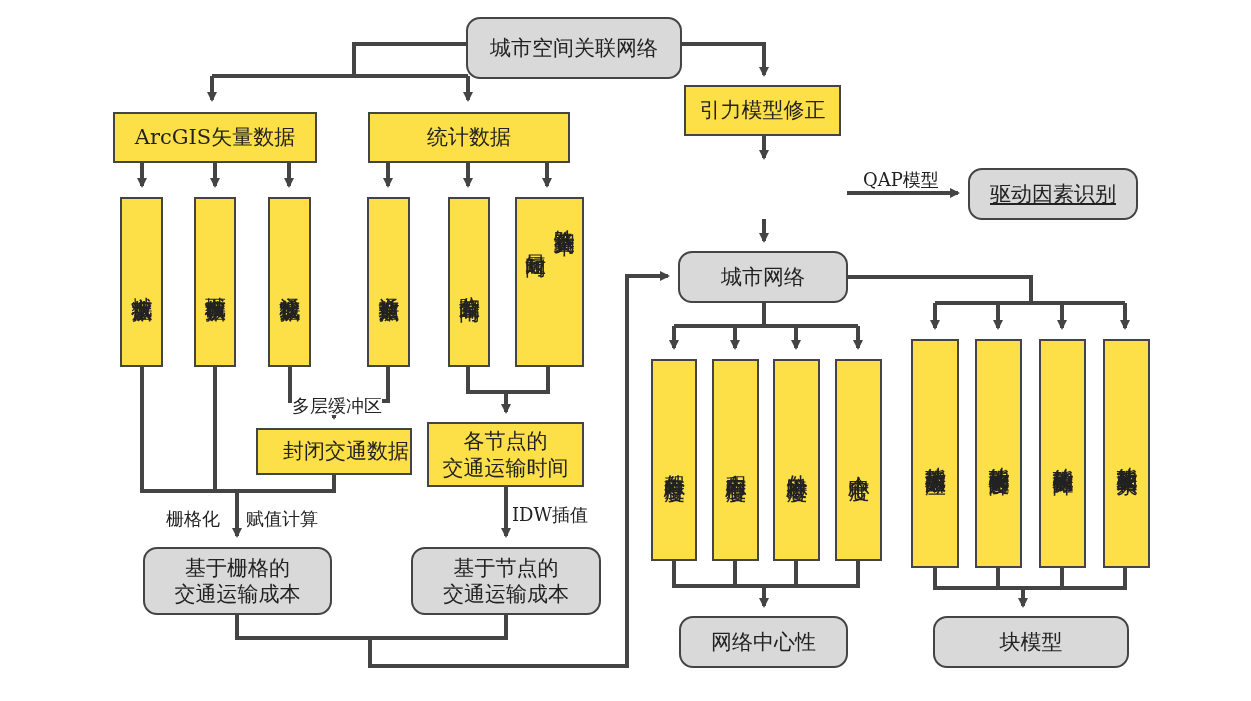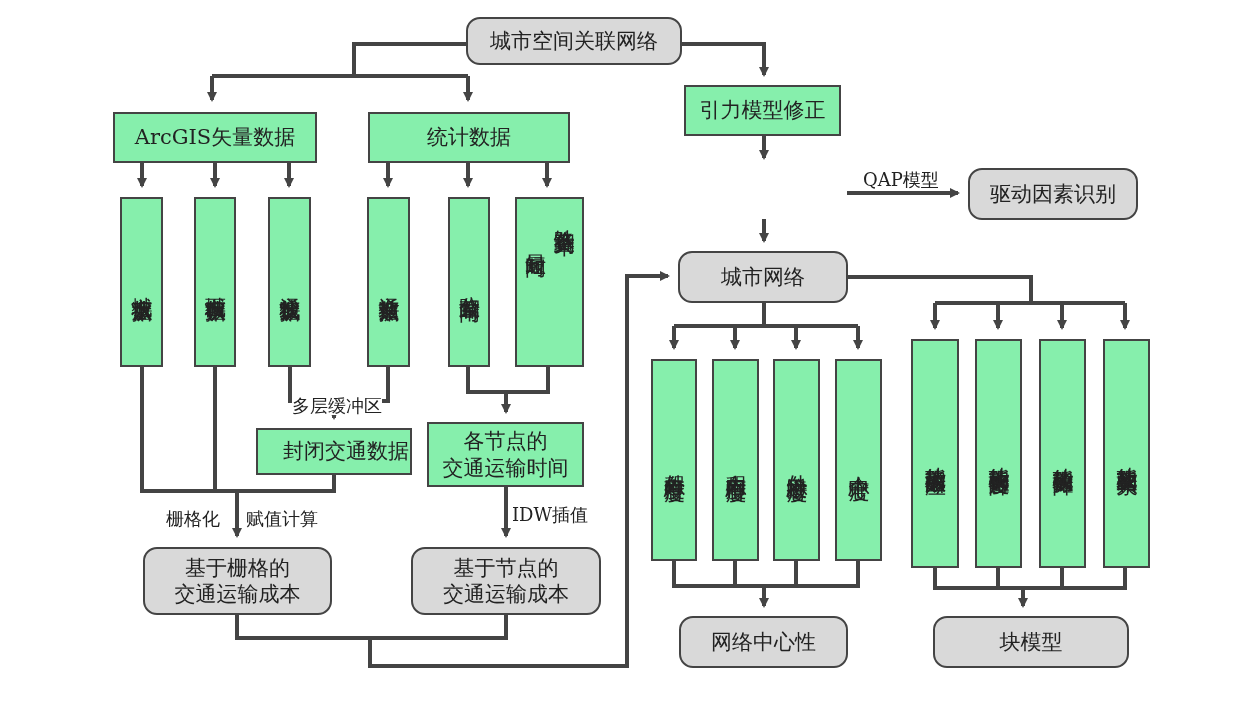--- a/index.html
+++ b/index.html
@@ -1,20 +1,20 @@
 <!DOCTYPE html>
 <html><head>
 <meta charset="utf-8">
 <style>
   html, body { margin: 0; padding: 0; background: #ffffff; }
   body { width: 1251px; height: 701px; position: relative; overflow: hidden;
          font-family: "DejaVu Serif", "Liberation Serif", serif; color: #222; }
   #diagram { position: absolute; left: 0; top: 0; width: 1251px; height: 701px; }
   .node { position: absolute; box-sizing: border-box; border: 2.5px solid #444;
-          background: #86efac; display: flex; align-items: center; justify-content: center;
+          background: #fde047; display: flex; align-items: center; justify-content: center;
           text-align: center; font-size: 21px; line-height: 1.25; }
   .node.rounded { background: #d9d9d9; border-radius: 14px; }
   .node.vertical { font-size: 21px; line-height: 1.18; padding-top: 2px; }
   .node.vertical .v { writing-mode: vertical-rl; text-orientation: upright; letter-spacing: 1px; }
   .node.vertical.two .v { display: inline-block; }
   .node.vertical.two { flex-direction: row-reverse; gap: 4px; align-items: flex-start; padding-top: 14px; }
   .node.vertical.two .v.second { margin-top: 24px; }
   .node .ml { white-space: pre-line; }
   .label { position: absolute; font-size: 18px; background: #fff; white-space: nowrap; line-height: 1; text-align: right; }
 </style>
@@ -83,21 +83,21 @@
       <path d="M796,560 L796,586"></path>
       <path d="M764,586 L764,606" marker-end="url(#arr)"></path>
 
       <path d="M935,567 L935,588 L1125,588 L1125,567"></path>
       <path d="M998,567 L998,588"></path>
       <path d="M1062,567 L1062,588"></path>
       <path d="M1023,588 L1023,606" marker-end="url(#arr)"></path>
     </g>
   </svg>
 
-  <div class="node rounded" style="left:466px;top:17px;width:216px;height:48px;font-family:Liberation Serif, serif;">
+  <div class="node rounded" style="left:466px;top:17px;width:216px;height:62px;font-family:Liberation Serif, serif;">
       <span>城市空间关联网络</span>
     </div>
 
   <div class="node" style="left:113px;top:112px;width:204px;height:51px;">
       <span>ArcGIS矢量数据</span>
     </div>
   <div class="node" style="left:368px;top:112px;width:202px;height:51px;">
       <span>统计数据</span>
     </div>
 
@@ -134,21 +134,21 @@
 交通运输成本</span>
     </div>
   <div class="node rounded" style="left:411px;top:547px;width:190px;height:68px;">
       <span class="ml">基于节点的
 交通运输成本</span>
     </div>
 
   <div class="node" style="left:684px;top:85px;width:157px;height:51px;">
       <span>引力模型修正</span>
     </div>
-  <div class="node rounded" style="left:968px;top:168px;width:170px;height:52px;">
+  <div class="node rounded" style="left:968px;top:168px;width:170px;height:52px;text-decoration:underline;">
       <span>驱动因素识别</span>
     </div>
   <div class="node rounded" style="left:678px;top:251px;width:170px;height:52px;">
       <span>城市网络</span>
     </div>
 
   <div class="node vertical" style="left:651px;top:359px;width:46px;height:202px;">
       <span class="v">外向程度中心度</span>
     </div>
   <div class="node vertical" style="left:712px;top:359px;width:47px;height:202px;">

